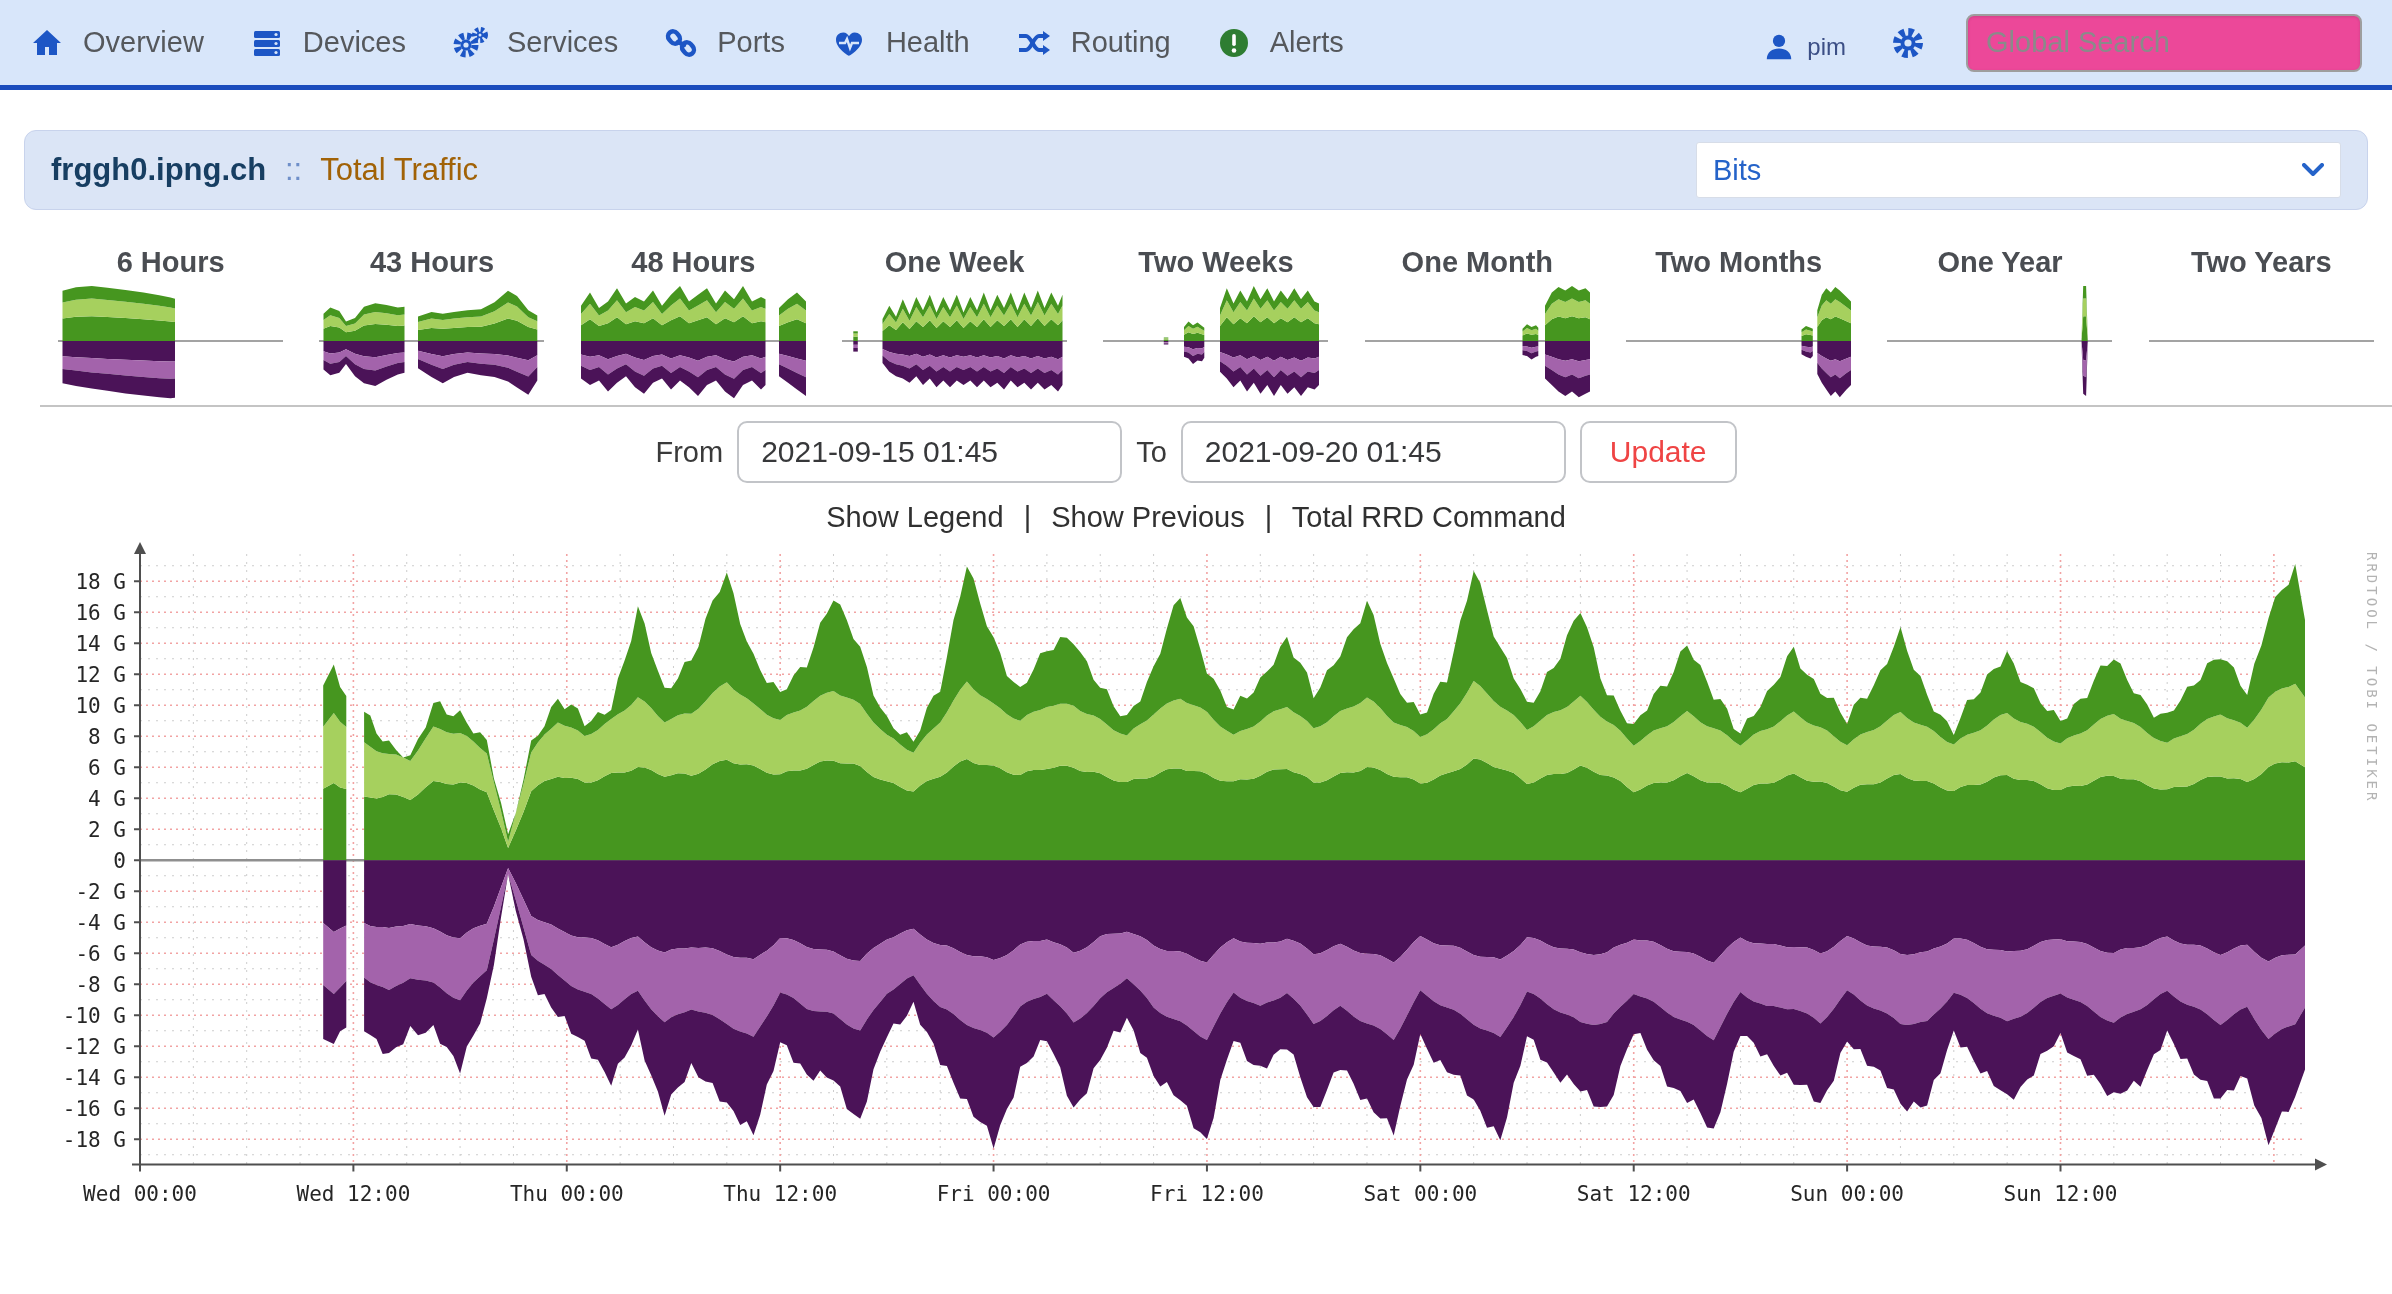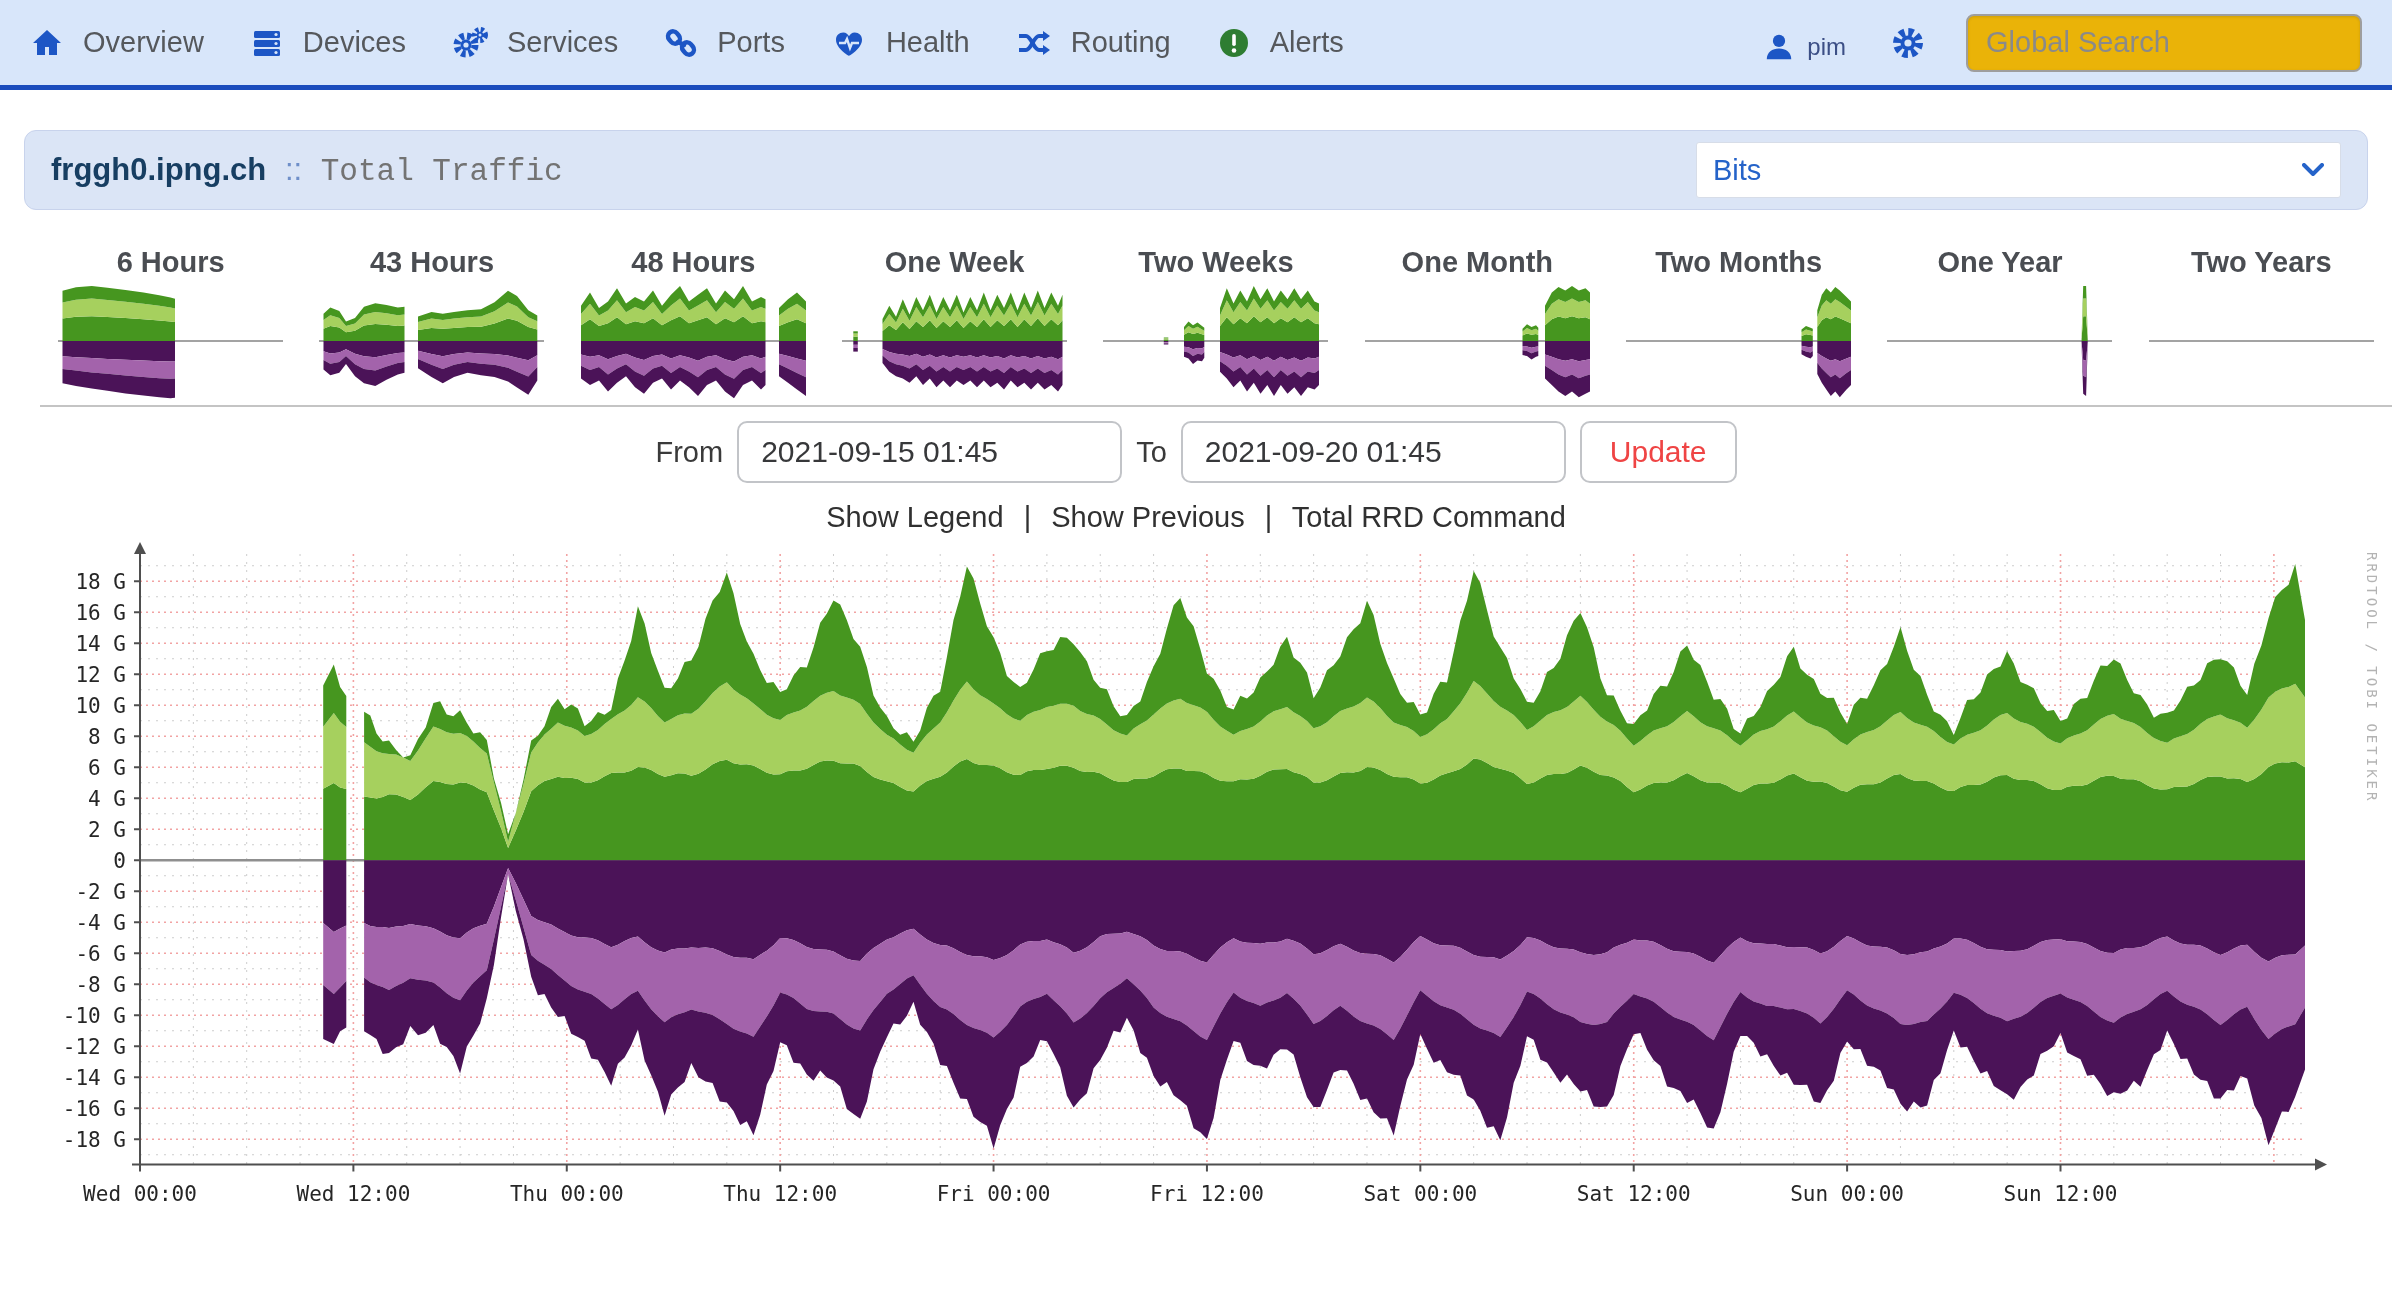--- a/index.html
+++ b/index.html
@@ -7,32 +7,32 @@
   
   .topnav{height:90px;background:#d8e6fa;border-bottom:5px solid #1b4cbc;display:flex;
     align-items:center;justify-content:space-between;padding:0 30px;box-sizing:border-box;}
   .nav-left,.nav-right{display:flex;align-items:center;}
   .nav-item{display:flex;align-items:center;gap:19px;margin-right:46px;cursor:pointer;}
   .nav-item span.lbl{font-size:29px;color:#55585c;}
   .nav-item svg{display:block;}
   .nav-user{display:flex;align-items:center;gap:12px;margin-right:44px;margin-top:8px;}
   .nav-user .uname{font-size:24px;color:#3c4f86;}
   .nav-gear{margin-right:40px;cursor:pointer;display:flex;}
-  .search-box{width:396px;height:58px;border:2px solid #9e9e9e;border-radius:8px;background:#eab308;
+  .search-box{width:396px;height:58px;border:2px solid #9e9e9e;border-radius:8px;background:#ec4899;
     font-size:29px;color:#3c3c3c;padding:0 18px;box-sizing:border-box;outline:none;
     box-shadow:inset 0 1px 3px rgba(0,0,0,.12);}
   .search-box::placeholder{color:#8a8a8a;}
   
   .title-panel{margin:40px 24px 0 24px;height:80px;background:#dbe5f6;border:1px solid #c8d3ec;
     border-radius:12px;display:flex;align-items:center;justify-content:space-between;
     padding:0 26px;box-sizing:border-box;}
   .title-left{font-size:31px;}
   .title-left .host{font-weight:bold;color:#173e62;}
   .title-left .sep{color:#6f8fc9;margin:0 10px;}
-  .title-left .page{color:#737373;font-family:Liberation Mono, monospace;}
+  .title-left .page{color:#a16207;}
   .unit-select{width:645px;height:56px;background:#fff;border:1px solid #d7dde8;border-radius:3px;
     display:flex;align-items:center;justify-content:space-between;padding:0 16px;
     box-sizing:border-box;font-size:29px;color:#2563c9;cursor:pointer;margin-left:48px;}
   
   .thumbs{margin-top:36px;display:grid;grid-template-columns:repeat(9,1fr);
     border-bottom:2px solid #c4c4c4;margin-left:40px;}
   .thumb{text-align:center;cursor:pointer;}
   .thumb-label{font-size:29px;font-weight:bold;color:#4a4d52;margin-bottom:4px;}
   .thumb svg{display:block;margin:0 auto;}
   

